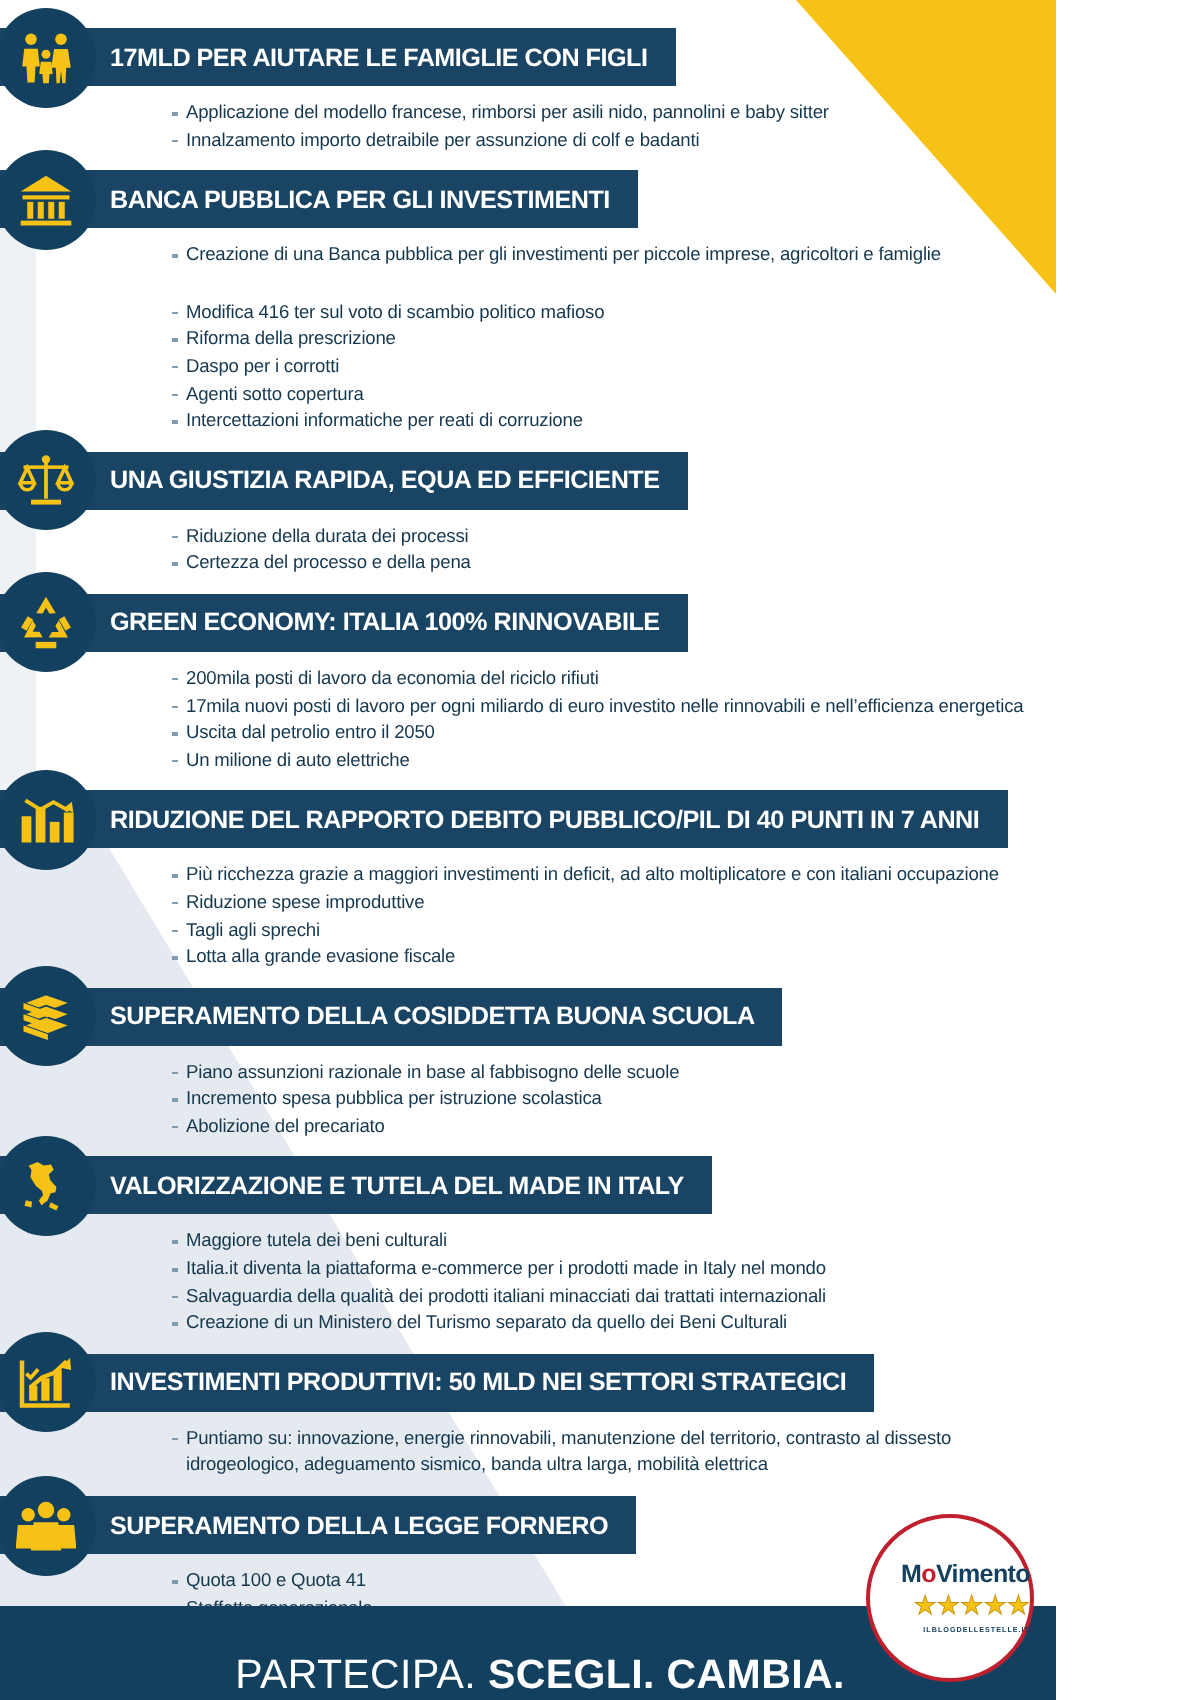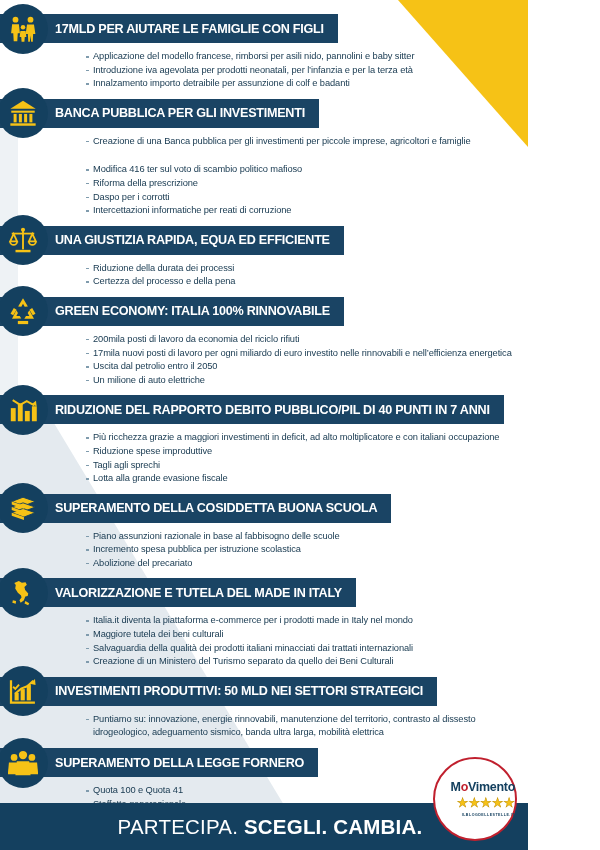--- a/index.html
+++ b/index.html
@@ -103,21 +103,21 @@
     background: #7f9bad;
   }
   
   #footer {
     position: absolute;
     left: 0; bottom: 0;
     width: 600px; height: 47px;
     background: #14405f;
     z-index: 4;
     display: flex;
-    align-items: center;
+    align-items: flex-end;
     justify-content: center;
   }
   #slogan {
     color: #ffffff;
     font-size: 20.5px;
     letter-spacing: 0.2px;
     white-space: nowrap;
     padding-right: 60px;
   }
   #slogan .light { font-weight: normal; }
@@ -180,21 +180,20 @@
                 <circle cx="16" cy="14" r="2.4"></circle>
                 <path d="M13.2 18h5.6l.8 6.5h-1.7l-.4 5h-3l-.4-5h-1.7z"></path>
                 <circle cx="24" cy="6" r="3.1"></circle>
                 <path d="M20.3 11.2h7.4l1.5 10h-2.4l-.4 8.3h-1.7l-.7-6.6-.7 6.6h-1.7l-.4-8.3h-2.4z"></path>
               </g>
             </svg>
           </div>
         </div>
         <ul class="bullets">
           <li>Applicazione del modello francese, rimborsi per asili nido, pannolini e baby sitter</li>
-          <li>Introduzione iva agevolata per prodotti neonatali, per l’infanzia e per la terza età</li>
           <li>Innalzamento importo detraibile per assunzione di colf e badanti</li>
         </ul>
       </div>
       <div class="section">
         <div class="sec-head">
           <div class="head-bar">
             <span class="head-title">BANCA PUBBLICA PER GLI INVESTIMENTI</span>
           </div>
           <div class="icon-badge">
             <svg width="30" height="30" viewBox="0 0 32 32">
@@ -212,20 +211,21 @@
         </div>
         <ul class="bullets">
           <li>Creazione di una Banca pubblica per gli investimenti per piccole imprese, agricoltori e famiglie</li>
         </ul>
       </div>
       <div class="section">
         <ul class="bullets">
           <li>Modifica 416 ter sul voto di scambio politico mafioso</li>
           <li>Riforma della prescrizione</li>
           <li>Daspo per i corrotti</li>
+          <li>Agenti sotto copertura</li>
           <li>Intercettazioni informatiche per reati di corruzione</li>
         </ul>
       </div>
       <div class="section">
         <div class="sec-head">
           <div class="head-bar">
             <span class="head-title">UNA GIUSTIZIA RAPIDA, EQUA ED EFFICIENTE</span>
           </div>
           <div class="icon-badge">
             <svg width="30" height="30" viewBox="0 0 32 32">
@@ -334,22 +334,22 @@
             <svg width="30" height="30" viewBox="0 0 32 32">
               <g fill="#f6c216">
                 <path d="M11.5 3.2l3.3 1.9 3.9-.6 1.4 2.8-2.6 2.4.8 3.2 3.3 3.6-.6 2.8-2.5.5-1.7 4.1-3.3 2.4-1.3-2.6 2.2-2.8-.5-2.2-3.4-2.9-2.8-4.6.6-3.7-1.6-2.3z"></path>
                 <path d="M18.5 24.6l4.1 2.2-1.1 2.3-3.9-1.9z"></path>
                 <path d="M5.2 23.6l3.4.8-.4 3.1-3.6-1z"></path>
               </g>
             </svg>
           </div>
         </div>
         <ul class="bullets">
+          <li>Maggiore tutela dei beni culturali</li>
           <li>Italia.it diventa la piattaforma e-commerce per i prodotti made in Italy nel mondo</li>
-          <li>Maggiore tutela dei beni culturali</li>
           <li>Salvaguardia della qualità dei prodotti italiani minacciati dai trattati internazionali</li>
           <li>Creazione di un Ministero del Turismo separato da quello dei Beni Culturali</li>
         </ul>
       </div>
       <div class="section">
         <div class="sec-head">
           <div class="head-bar">
             <span class="head-title">INVESTIMENTI PRODUTTIVI: 50 MLD NEI SETTORI STRATEGICI</span>
           </div>
           <div class="icon-badge">

